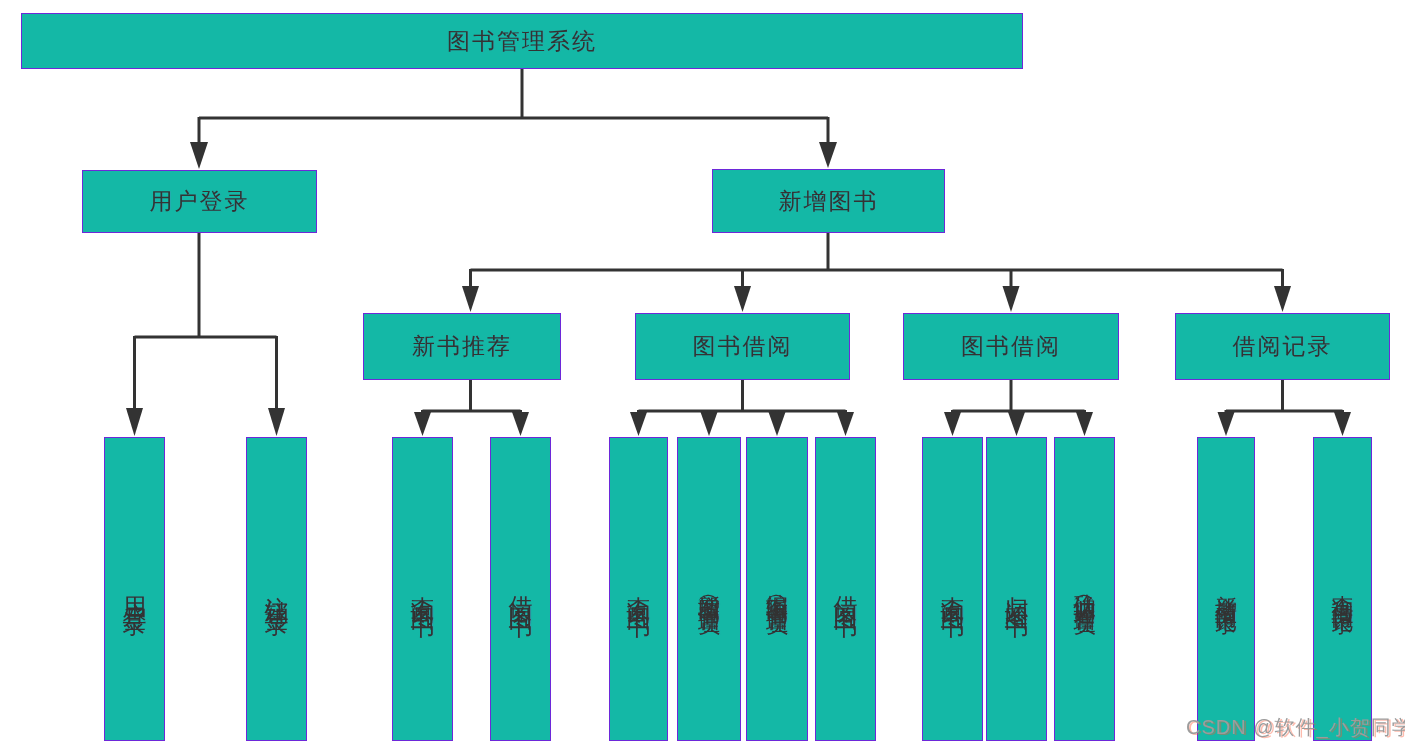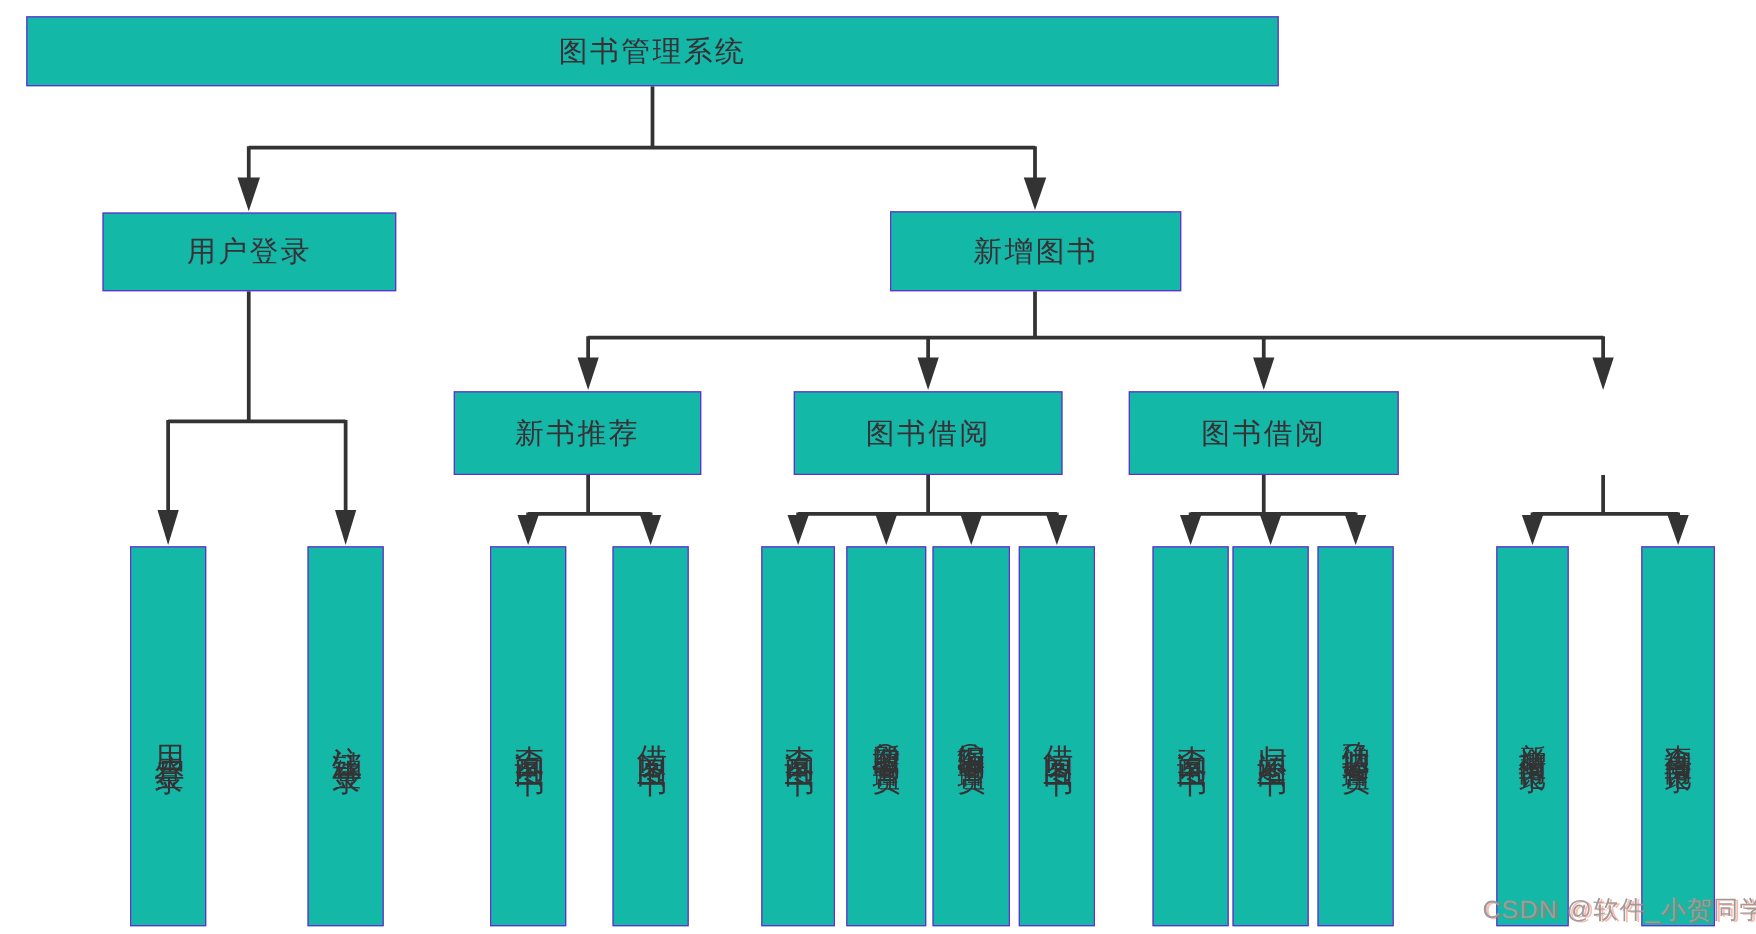--- a/index.html
+++ b/index.html
@@ -159,20 +159,23 @@
 
   <div class="node h l3" id="l3-0">
     <span>新书推荐</span>
   </div>
   <div class="node h l3" id="l3-1">
     <span>图书借阅</span>
   </div>
   <div class="node h l3" id="l3-2">
     <span>图书借阅</span>
   </div>
+  <div class="node h l3" id="l3-3">
+    <span>借阅记录</span>
+  </div>
 
   <div class="node v leaf" id="leaf-0">
     <span class="vtxt">用户登录</span>
   </div>
   <div class="node v leaf" id="leaf-1">
     <span class="vtxt">注销登录</span>
   </div>
   <div class="node v leaf" id="leaf-2">
     <span class="vtxt">查询图书</span>
   </div>

